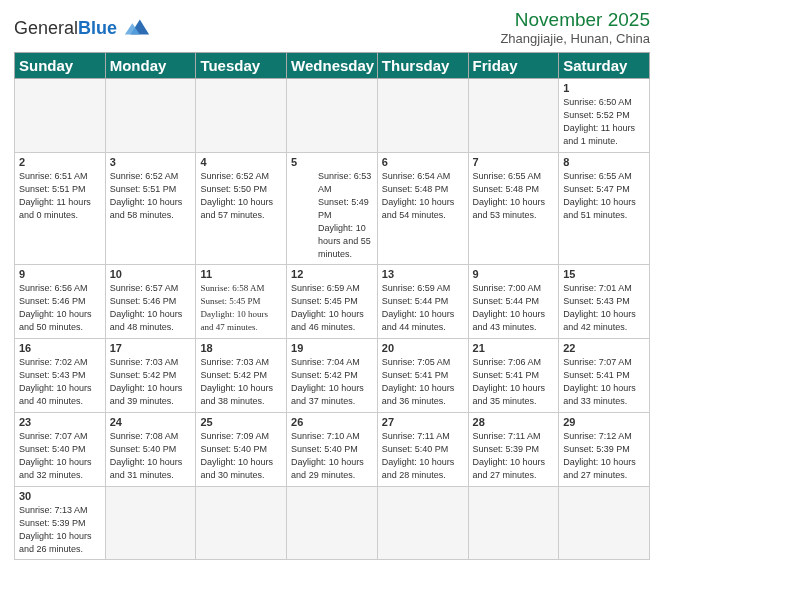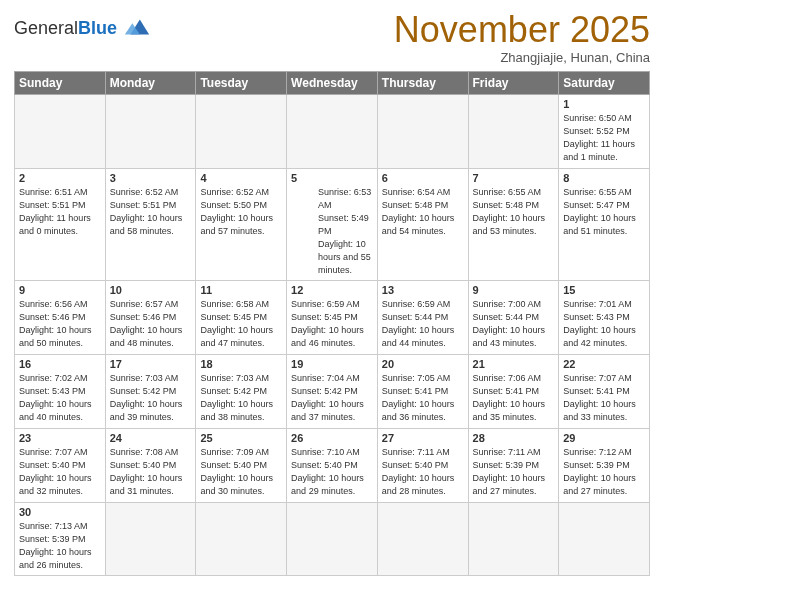--- a/index.html
+++ b/index.html
@@ -37,38 +37,38 @@
     .logo-text span.blue { color: #1a6fbf; font-weight: bold; }
     .logo-icon {
       width: 28px;
       height: 28px;
       margin-left: 4px;
     }
     .title-block {
       text-align: right;
     }
     .month-title {
-      font-size: 36px;
-      color: #a16207;
+      font-size: 19px;
+      color: #15803d;
       font-weight: normal;
       line-height: 1.1;
     }
     .subtitle {
       font-size: 13px;
       color: #555;
     }
     .calendar {
       width: 100%;
       border-collapse: collapse;
       table-layout: fixed;
     }
     .calendar th {
-      background-color: #737373;
+      background-color: #0f766e;
       color: #fff;
-      font-size: 12px;
+      font-size: 15px;
       font-weight: bold;
       padding: 4px 4px;
       text-align: left;
       border: 1px solid #aaa;
     }
     .calendar td {
       border: 1px solid #ccc;
       vertical-align: top;
       padding: 3px 4px;
       font-size: 9.5px;
@@ -198,21 +198,21 @@
 Daylight: 10 hours and 50 minutes.</div>
           </td>
           <td>
             <span class="day-num">10</span>
             <div class="day-info" style="white-space: pre-line;">Sunrise: 6:57 AM
 Sunset: 5:46 PM
 Daylight: 10 hours and 48 minutes.</div>
           </td>
           <td>
             <span class="day-num">11</span>
-            <div class="day-info" style="white-space: pre-line;">Sunrise: 6:58 AM
+            <div class="day-info" style="white-space: pre-line; font-family: Liberation Serif, serif;">Sunrise: 6:58 AM
 Sunset: 5:45 PM
 Daylight: 10 hours and 47 minutes.</div>
           </td>
           <td>
             <span class="day-num">12</span>
             <div class="day-info" style="white-space: pre-line;">Sunrise: 6:59 AM
 Sunset: 5:45 PM
 Daylight: 10 hours and 46 minutes.</div>
           </td>
           <td>

